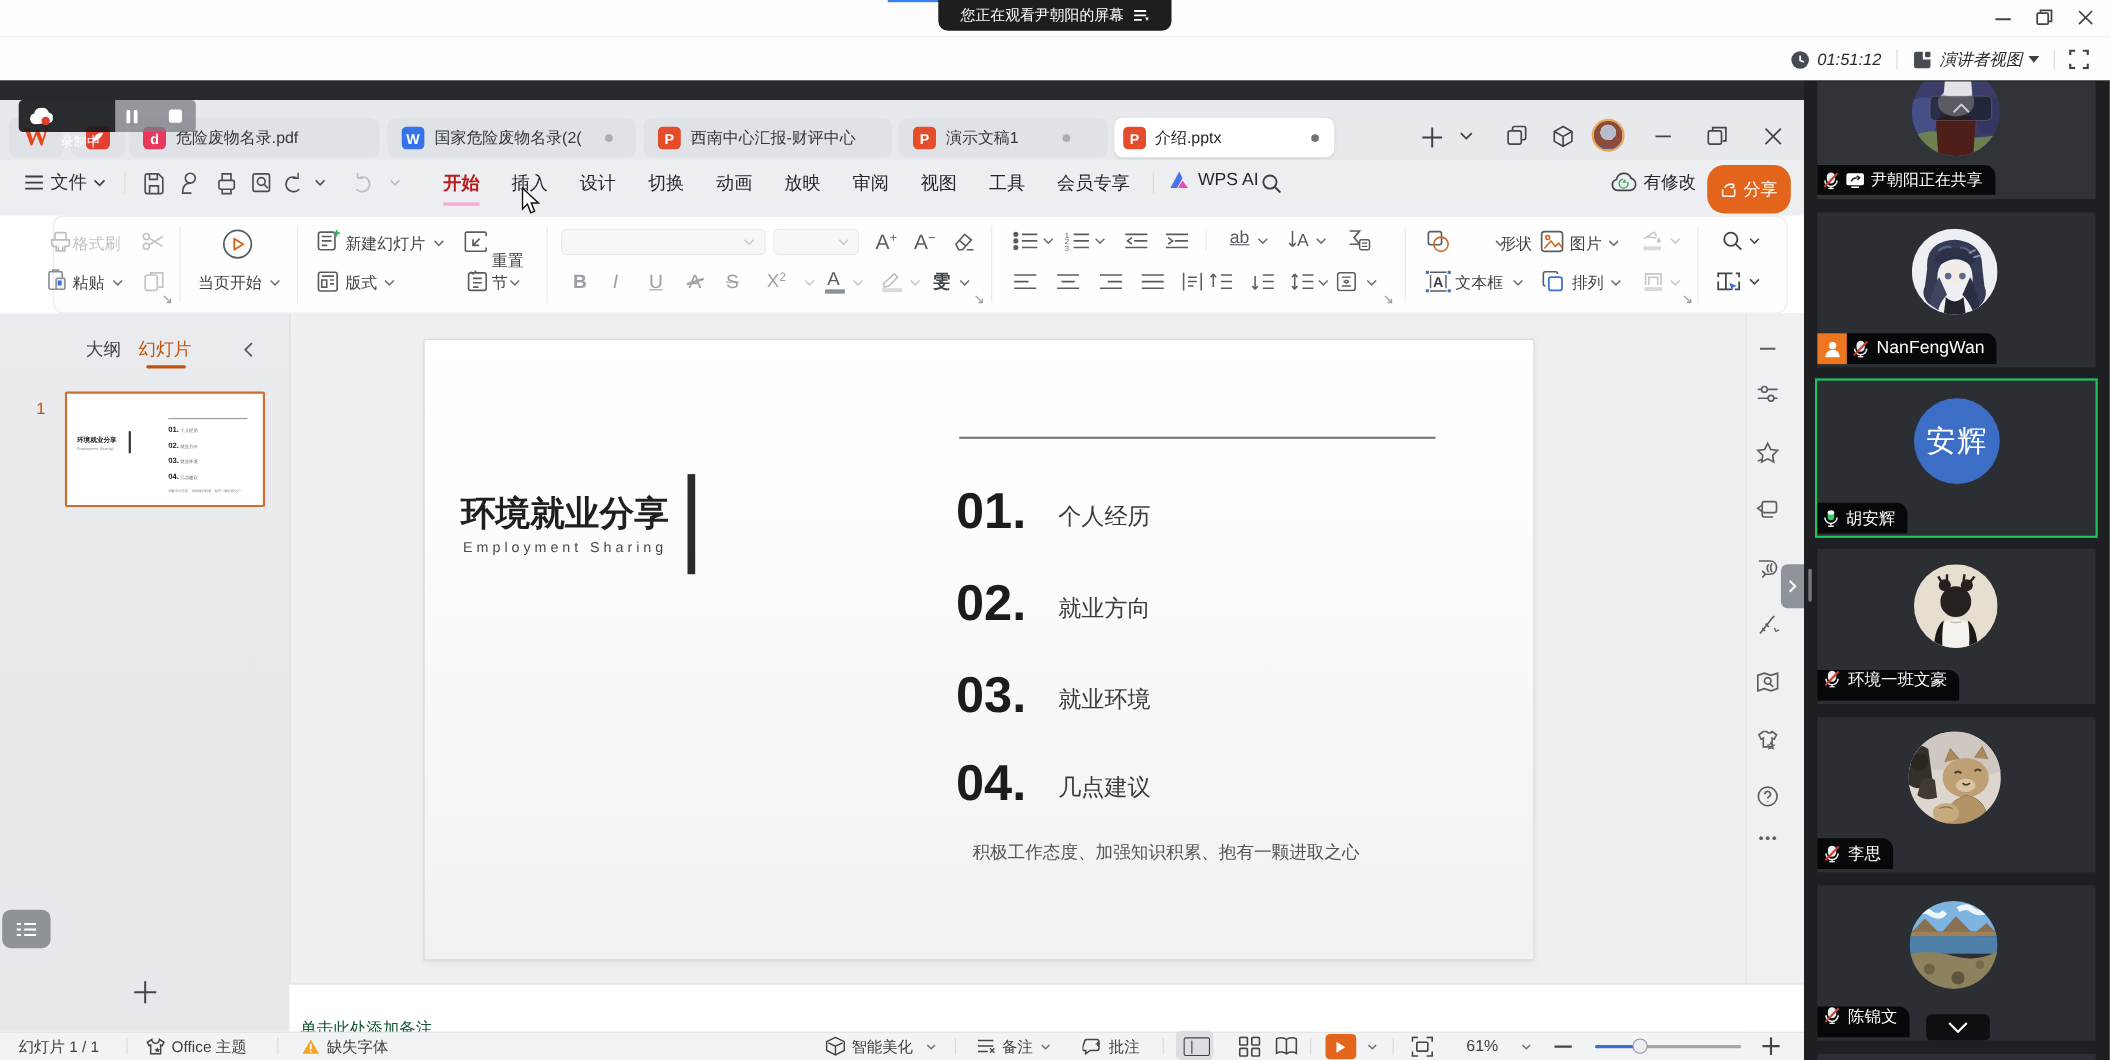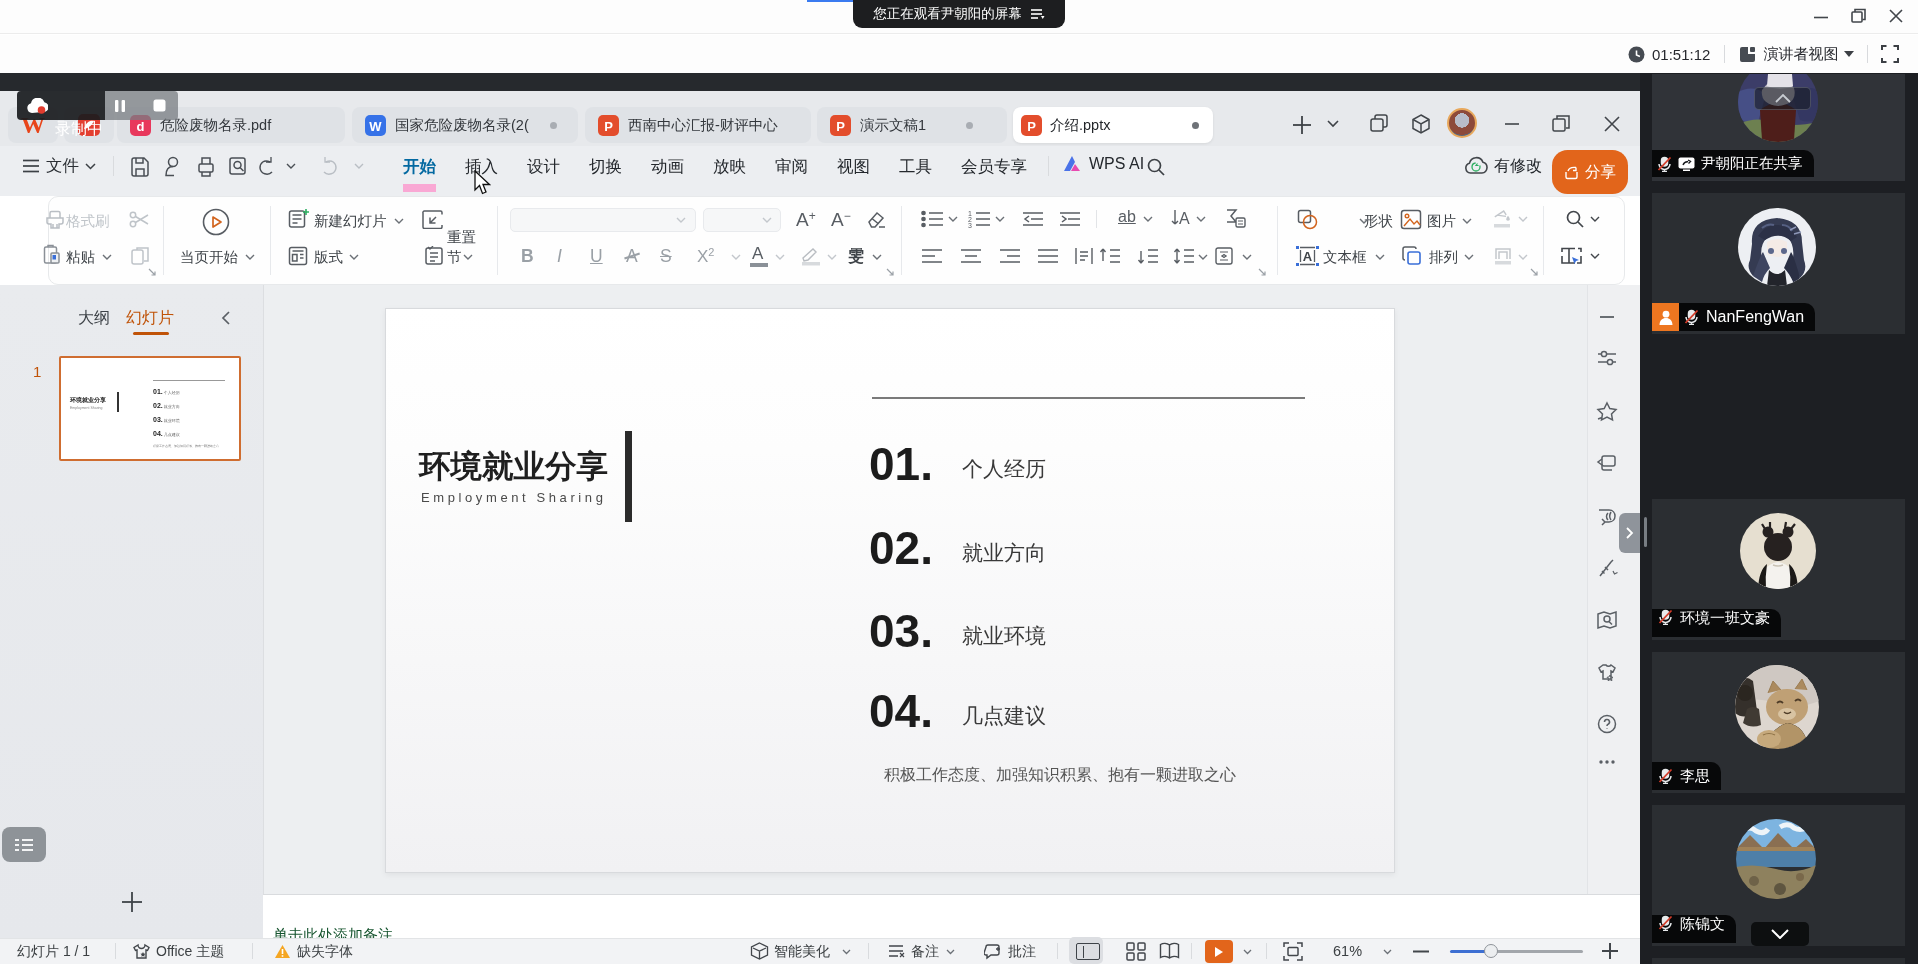--- a/index.html
+++ b/index.html
@@ -29,21 +29,21 @@
   <svg class="abs" style="left:1812px;top:8px;" width="100" height="18" viewBox="0 0 100 18">
     <g stroke="#42464b" stroke-width="1.6" fill="none">
       <line x1="2" y1="9.5" x2="16" y2="9.5"></line>
       <rect x="40" y="4" width="10" height="10" rx="1"></rect>
       <path d="M43 4 v-2.5 h10 v10 h-2.5"></path>
       <path d="M78 2 l12 12 M90 2 l-12 12"></path>
     </g>
   </svg>
 
   <div class="abs" style="left:0;top:35px;width:1918px;height:38px;background:#fdfdfd;"></div>
-  <div class="abs" style="left:1628px;top:42px;width:282px;height:24px;display:flex;align-items:center;color:#27292e;font-size:15px;">
+  <div class="abs" style="left:1628px;top:42px;width:282px;height:24px;display:flex;align-items:center;color:#27292e;font-size:15px;font-style:italic;">
     <svg width="17" height="17" viewBox="0 0 17 17">
         <circle cx="8.5" cy="8.5" r="8" fill="#464b52"></circle>
         <path d="M8.5 4.5 v4.5 l3.4 1.4" stroke="#fff" stroke-width="1.6" fill="none"></path>
       </svg>
     <span style="margin-left:7px;">01:51:12</span>
     <div style="width:1px;height:18px;background:#d8dadd;margin:0 14px;"></div>
     <svg width="17" height="17" viewBox="0 0 17 17">
         <path d="M1 3 a2 2 0 0 1 2-2 h6 v7 h7 v6 a2 2 0 0 1-2 2 h-11 a2 2 0 0 1-2-2 z" fill="#464b52"></path>
         <rect x="11" y="1" width="5" height="5" rx="1" fill="#464b52"></rect>
       </svg>
@@ -186,21 +186,21 @@
       <path d="M136 6 h5 v-5" stroke-width="1.3"></path>
       <path d="M157 8 l4 4 l4-4" stroke-width="1.4"></path>
     </g>
     <g stroke="#b9bec4" stroke-width="1.5" fill="none">
       <path d="M196 6 c6-3 10 1 10 6 a7 7 0 0 1-12 4"></path>
       <path d="M200 6 h-5 v-5" stroke-width="1.3"></path>
       <path d="M225 8 l4 4 l4-4" stroke-width="1.4"></path>
     </g>
   </svg>
   <div class="abs" style="left:403px;top:156px;width:540px;display:flex;gap:29px;font-size:16.5px;color:#24282d;white-space:nowrap;">
-    <span style="color:#0369a1;font-weight:bold;border-bottom:8px solid #f9a8d4;padding-bottom:6px;">开始</span>
+    <span style="color:#b91c1c;font-weight:bold;border-bottom:3px solid #f9a8d4;padding-bottom:6px;">开始</span>
     <span>插入</span>
       <span>设计</span>
       <span>切换</span>
       <span>动画</span>
       <span>放映</span>
       <span>审阅</span>
       <span>视图</span>
       <span>工具</span>
       <span>会员专享</span>
   </div>
@@ -839,20 +839,31 @@
           <g stroke="#e8eaec" stroke-width="1.5" fill="none">
             <rect x="4.5" y="1.5" width="6" height="8.5" rx="3" fill="#e8eaec"></rect>
             <path d="M2 8 a5.5 5.5 0 0 0 11 0 M7.5 13.5 v2 M5 15.5 h5"></path>
           </g>
           <line x1="1.5" y1="14" x2="13.5" y2="1.5" stroke="#d43b28" stroke-width="1.8"></line>
         </svg>
       <span style="color:#fff;font-size:16px;">NanFengWan</span>
     </div>
   </div>
 
+  <div class="abs" style="left:1650px;top:344px;width:257px;height:145px;background:#2b2e32;border:2px solid #20c25a;overflow:hidden;">
+    <div class="abs" style="left:88px;top:16px;width:78px;height:78px;border-radius:50%;background:#3d6ec5;display:flex;align-items:center;justify-content:center;color:#fff;font-size:27px;letter-spacing:1px;">安辉</div>
+    <div class="abs" style="left:0px;top:111px;height:28px;background:rgba(0,0,0,0.82);border-radius:0 10px 0 0;display:flex;align-items:center;padding:0 11px 0 6px;gap:7px;">
+      <svg width="13" height="16" viewBox="0 0 13 16">
+          <rect x="3.5" y="1" width="6" height="9" rx="3" fill="#2fd05e"></rect>
+          <rect x="3.5" y="1" width="6" height="4" rx="2" fill="#f4f6f8"></rect>
+          <path d="M1 7.5 a5.5 5.5 0 0 0 11 0 M6.5 13 v1.5 M4 15.5 h5" stroke="#f4f6f8" stroke-width="1.4" fill="none"></path>
+        </svg>
+      <span style="color:#fff;font-size:15px;">胡安辉</span>
+    </div>
+  </div>
 
   <div class="abs" style="left:1652px;top:499px;width:253px;height:141px;background:#2b2e32;overflow:hidden;">
     <svg class="abs" style="left:88px;top:14px;" width="76" height="76" viewBox="0 0 76 76">
       <defs>
           <clipPath id="c4">
             <circle cx="38" cy="38" r="38"></circle>
           </clipPath>
         </defs>
       <g clip-path="url(#c4)">
         <rect width="76" height="76" fill="#e6dfd0"></rect>
@@ -951,21 +962,21 @@
   </div>
   <div class="abs" style="left:1652px;top:958px;width:253px;height:6px;background:#2b2e32;"></div>
   <div class="abs" style="left:1644px;top:517px;width:3px;height:30px;background:#787d83;border-radius:2px;"></div>
 
 
   <div class="abs" style="left:17px;top:91px;width:88px;height:29px;background:rgba(25,27,30,0.92);border-radius:4px 0 0 4px;z-index:50;display:flex;align-items:center;padding-left:9px;gap:7px;">
     <svg width="22" height="16" viewBox="0 0 22 16">
         <path d="M6 15 a5 5 0 0 1-1-9.8 a7 7 0 0 1 13.4-1 a5 5 0 0 1 .8 9.6 z" fill="#fff"></path>
         <circle cx="15.5" cy="12" r="3.8" fill="#e23c2e"></circle>
       </svg>
-    <span style="color:#fff;font-size:16px;margin-top:48px;">录制中</span>
+    <span style="color:#fff;font-size:12px;margin-top:48px;">录制中</span>
   </div>
   <div class="abs" style="left:105px;top:91px;width:73px;height:29px;background:rgba(120,124,130,0.75);border-radius:0 4px 4px 0;z-index:50;display:flex;align-items:center;justify-content:space-between;padding:0 12px 0 9px;">
     <svg width="12" height="14" viewBox="0 0 12 14">
         <rect x="1" y="1" width="3.4" height="12" rx="1" fill="#fff"></rect>
         <rect x="7.6" y="1" width="3.4" height="12" rx="1" fill="#fff"></rect>
       </svg>
     <svg width="13" height="13" viewBox="0 0 13 13">
         <rect x="0.5" y="0.5" width="12" height="12" rx="2.5" fill="#fff"></rect>
       </svg>
   </div>

